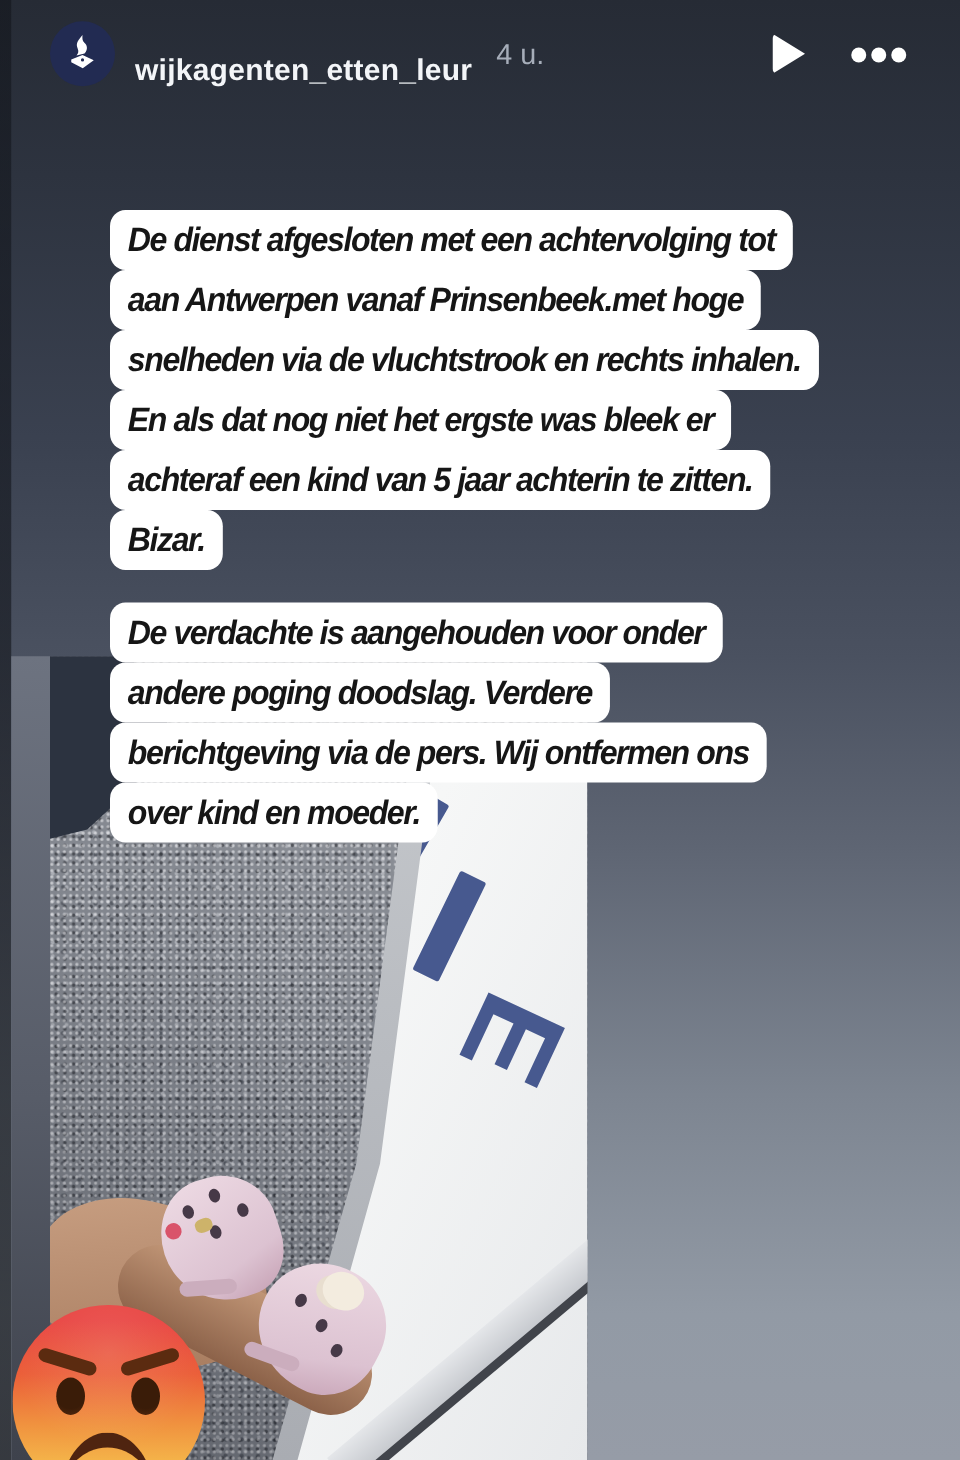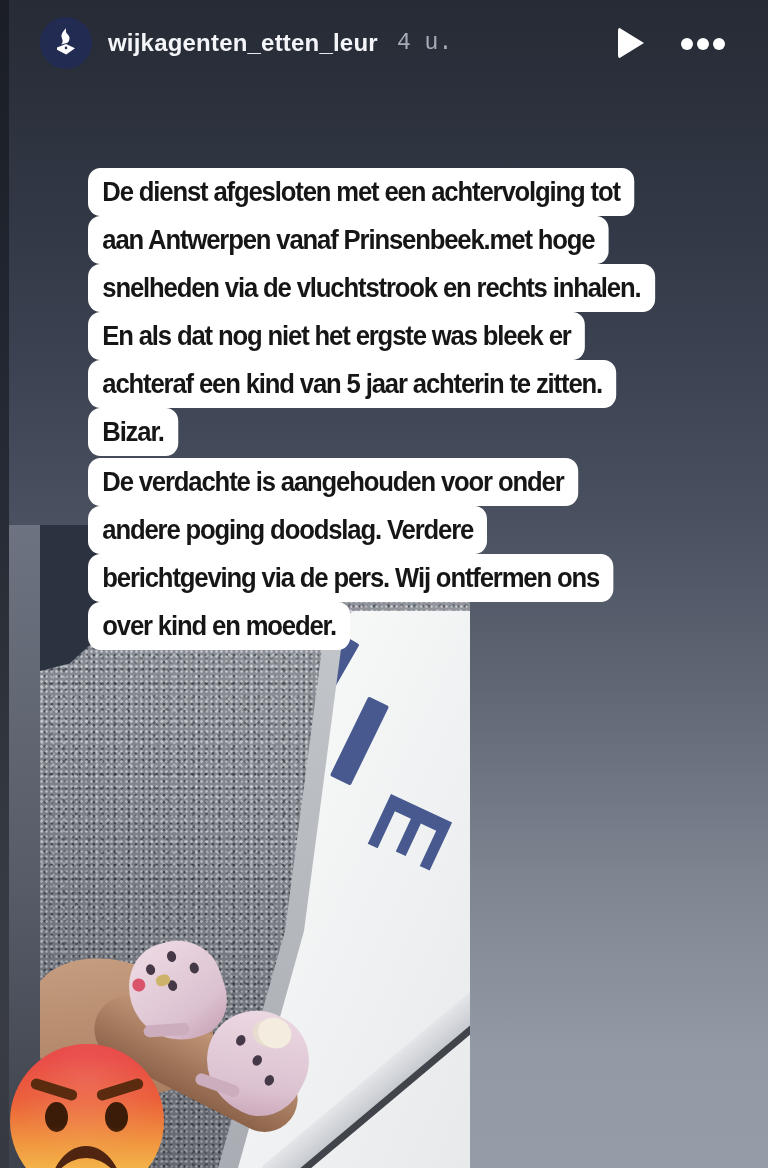--- a/index.html
+++ b/index.html
@@ -54,35 +54,35 @@
   .charm-red{position:absolute;width:13px;height:13px;border-radius:50%;background:#d9536a;}
   .charm-gold{position:absolute;width:14px;height:11px;border-radius:40%;background:#cdb36a;}
   .charm-fluff{position:absolute;width:34px;height:30px;border-radius:50%;background:#f3ecdf;
     box-shadow:-6px 4px 0 -2px #e8decf;}
   .strap{position:absolute;width:46px;height:12px;border-radius:8px;background:#cbadbd;}
 
   
   .header{position:absolute;left:0;top:0;width:100%;height:84px;z-index:2;}
   .avatar{position:absolute;left:40px;top:17px;width:52px;height:52px;border-radius:50%;
     background:#222b52;display:flex;align-items:center;justify-content:center;}
-  .username{position:absolute;left:108px;top:29px;font-size:24px;font-weight:bold;
+  .username{position:absolute;left:108px;top:43px;font-size:24px;font-weight:bold;
     color:#f3f5f8;letter-spacing:.2px;}
-  .time{position:absolute;left:397px;top:30px;font-size:23px;color:#a6adb9;font-family:Liberation Mono, monospace;}
+  .time{position:absolute;left:397px;top:30px;font-size:23px;color:#a6adb9;}
   .play{position:absolute;left:618px;top:27px;width:0;height:0;cursor:pointer;
     border-left:26px solid #fff;border-top:16px solid transparent;border-bottom:16px solid transparent;
     border-radius:4px;}
   .dots{position:absolute;left:681px;top:38px;display:flex;gap:4px;cursor:pointer;}
   .dots span{width:12px;height:12px;border-radius:50%;background:#fff;}
 
   
   .tag{position:absolute;left:65px;top:89px;height:62px;line-height:63px;z-index:2;
     background:#3d9aea;color:#eaf5ff;border-radius:3px 14px 14px 3px;
     padding:0 22px 0 10px;font-size:33px;font-weight:600;letter-spacing:10px;}
-  .blocks{position:absolute;left:88px;top:168px;z-index:2;}
-  .block-2{margin-top:2px;}
+  .blocks{position:absolute;left:88px;top:168px;z-index:2;font-style:italic;}
+  .block-2{margin-top:26px;}
   .line{display:table;background:#fff;border-radius:13px;padding:0 15px;height:47px;
     line-height:48px;font-size:27px;font-weight:bold;letter-spacing:-1.2px;color:#161616;
     transform:scaleX(.95);transform-origin:left center;white-space:nowrap;}
 
   
   .emoji{position:absolute;left:10px;top:1044px;width:154px;height:154px;border-radius:50%;z-index:5;
     background:
       radial-gradient(circle at 50% 25%,rgba(255,255,255,.12),transparent 55%),
       linear-gradient(180deg,#e84340 8%,#eb5f39 36%,#f0923f 62%,#f5ba4b 85%,#f7ca5c 100%);}
   .brow{position:absolute;width:48px;height:11px;border-radius:6px;background:#5b2b10;}

